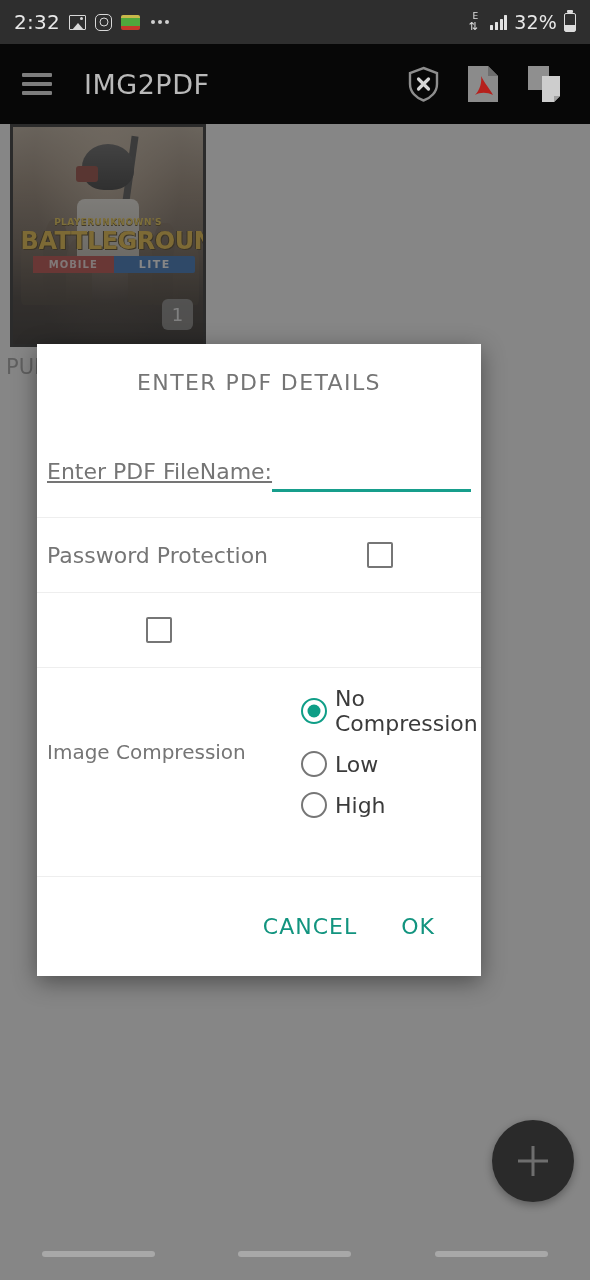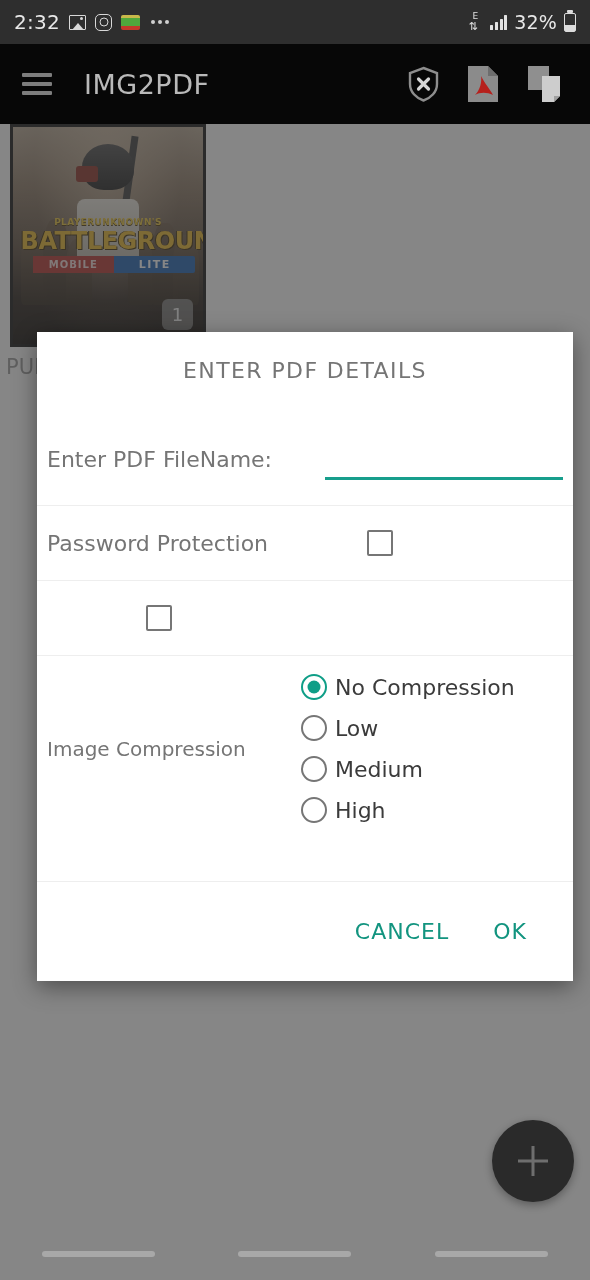--- a/index.html
+++ b/index.html
@@ -333,22 +333,22 @@
     position: absolute;
     top: 124px; left: 0;
     width: 590px; height: 1156px;
     background: rgba(60,60,60,0.62);
     z-index: 20;
   }
 
   
   #dialog {
     position: absolute;
-    left: 37px; top: 332px;
-    width: 536px;
+    left: 37px; top: 344px;
+    width: 444px;
     background: #ffffff;
     z-index: 30;
     box-shadow: 0 6px 22px rgba(0,0,0,0.42);
     overflow: hidden;
   }
   #dialog-title {
     text-align: center;
     color: #757575;
     font-size: 22px;
     letter-spacing: 1.4px;
@@ -362,21 +362,21 @@
   }
   #row-filename {
     border-top: none;
     padding: 0 10px 0 10px;
     height: 92px;
   }
   .row-label {
     color: #757575;
     font-size: 22px;
   }
-  #filename-label { flex: 0 0 auto; }
+  #filename-label { flex: 0 0 auto; text-decoration: underline; }
   #filename-input-wrap {
     margin-left: auto;
     width: 238px;
     position: relative;
     height: 42px;
     display: flex;
     align-items: flex-end;
   }
   #filename-input {
     width: 100%;
@@ -589,24 +589,20 @@
         <label class="radio-item selected">
           <span class="radio-circle"></span>
           <span class="radio-label">No Compression</span>
         </label>
         <label class="radio-item">
           <span class="radio-circle"></span>
           <span class="radio-label">Low</span>
         </label>
         <label class="radio-item">
           <span class="radio-circle"></span>
-          <span class="radio-label">Medium</span>
-        </label>
-        <label class="radio-item">
-          <span class="radio-circle"></span>
           <span class="radio-label">High</span>
         </label>
       </div>
     </div>
 
     <div id="dialog-actions">
       <button class="dlg-btn">CANCEL</button>
       <button class="dlg-btn">OK</button>
     </div>
   </div>

